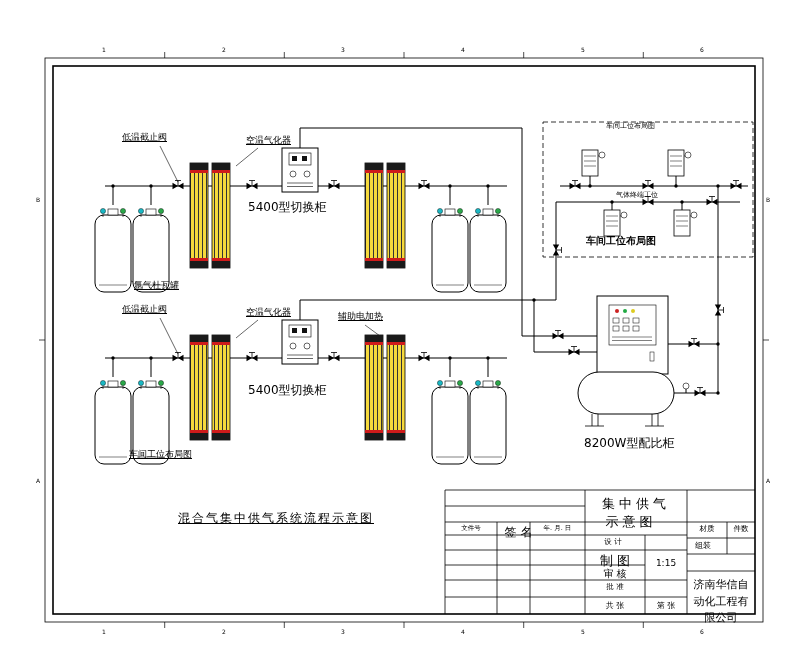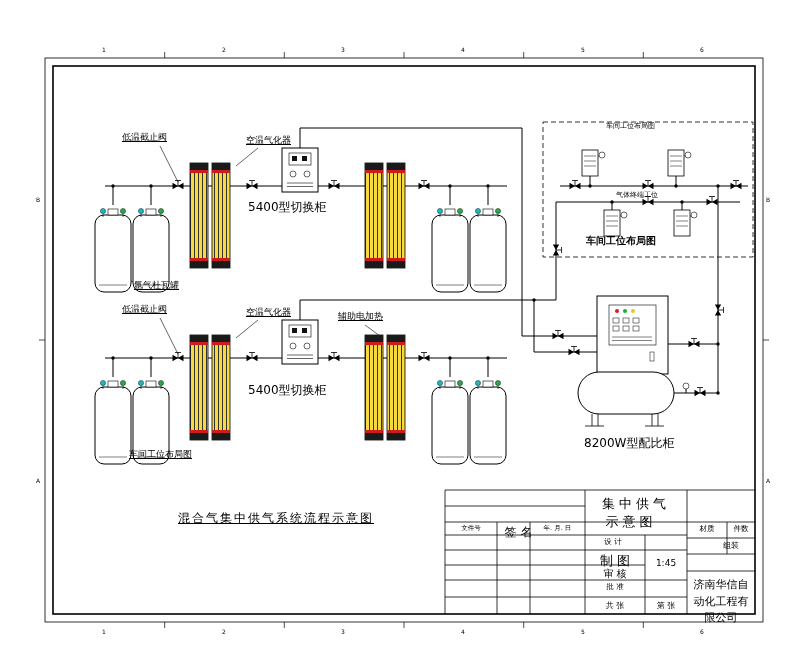--- a/index.html
+++ b/index.html
@@ -248,22 +248,22 @@
   <span class="ov f12 u" style="left:178px;top:512px;letter-spacing:2px;">混合气集中供气系统流程示意图</span>
 
   <span class="ov f7" style="left:606px;top:123px;">车间工位布局图</span>
   <span class="ov f7" style="left:616px;top:192px;">气体终端工位</span>
   <span class="ov f10" style="left:586px;top:235px;">车间工位布局图</span>
 
   <span class="tb" style="left:587px;top:495px;width:98px;font-size:13px;letter-spacing:4px;">集中供气</span>
   <span class="tb" style="left:587px;top:513px;width:88px;font-size:13px;letter-spacing:4px;">示意图</span>
   <span class="tb" style="left:687px;top:524px;width:40px;font-size:7.5px;">材质</span>
   <span class="tb" style="left:727px;top:524px;width:28px;font-size:7.5px;">件数</span>
-  <span class="tb" style="left:687px;top:540px;width:32px;font-size:8px;padding-left:28px;">组装</span>
-  <span class="tb" style="left:645px;top:558px;width:42px;font-size:9px;">1:45</span>
+  <span class="tb" style="left:687px;top:540px;width:32px;font-size:8px;">组装</span>
+  <span class="tb" style="left:645px;top:558px;width:42px;font-size:9px;">1:15</span>
   <span class="tb" style="left:689px;top:577px;width:64px;font-size:11px;white-space:normal;line-height:1.5;">济南华信自动化工程有限公司</span>
   <span class="tb" style="left:445px;top:524px;width:52px;font-size:6.5px;">文件号</span>
   <span class="tb" style="left:497px;top:524px;width:43px;font-size:12px;">签 名</span>
   <span class="tb" style="left:530px;top:524px;width:55px;font-size:6.5px;">年. 月. 日</span>
   <span class="tb" style="left:585px;top:537px;width:56px;font-size:7.5px;">设 计</span>
   <span class="tb" style="left:585px;top:552px;width:60px;font-size:13px;">制 图</span>
   <span class="tb" style="left:585px;top:567px;width:60px;font-size:10px;">审 核</span>
   <span class="tb" style="left:585px;top:582px;width:60px;font-size:7.5px;">批 准</span>
   <span class="tb" style="left:585px;top:600px;width:60px;font-size:8px;">共  张</span>
   <span class="tb" style="left:645px;top:600px;width:42px;font-size:8px;">第  张</span>

